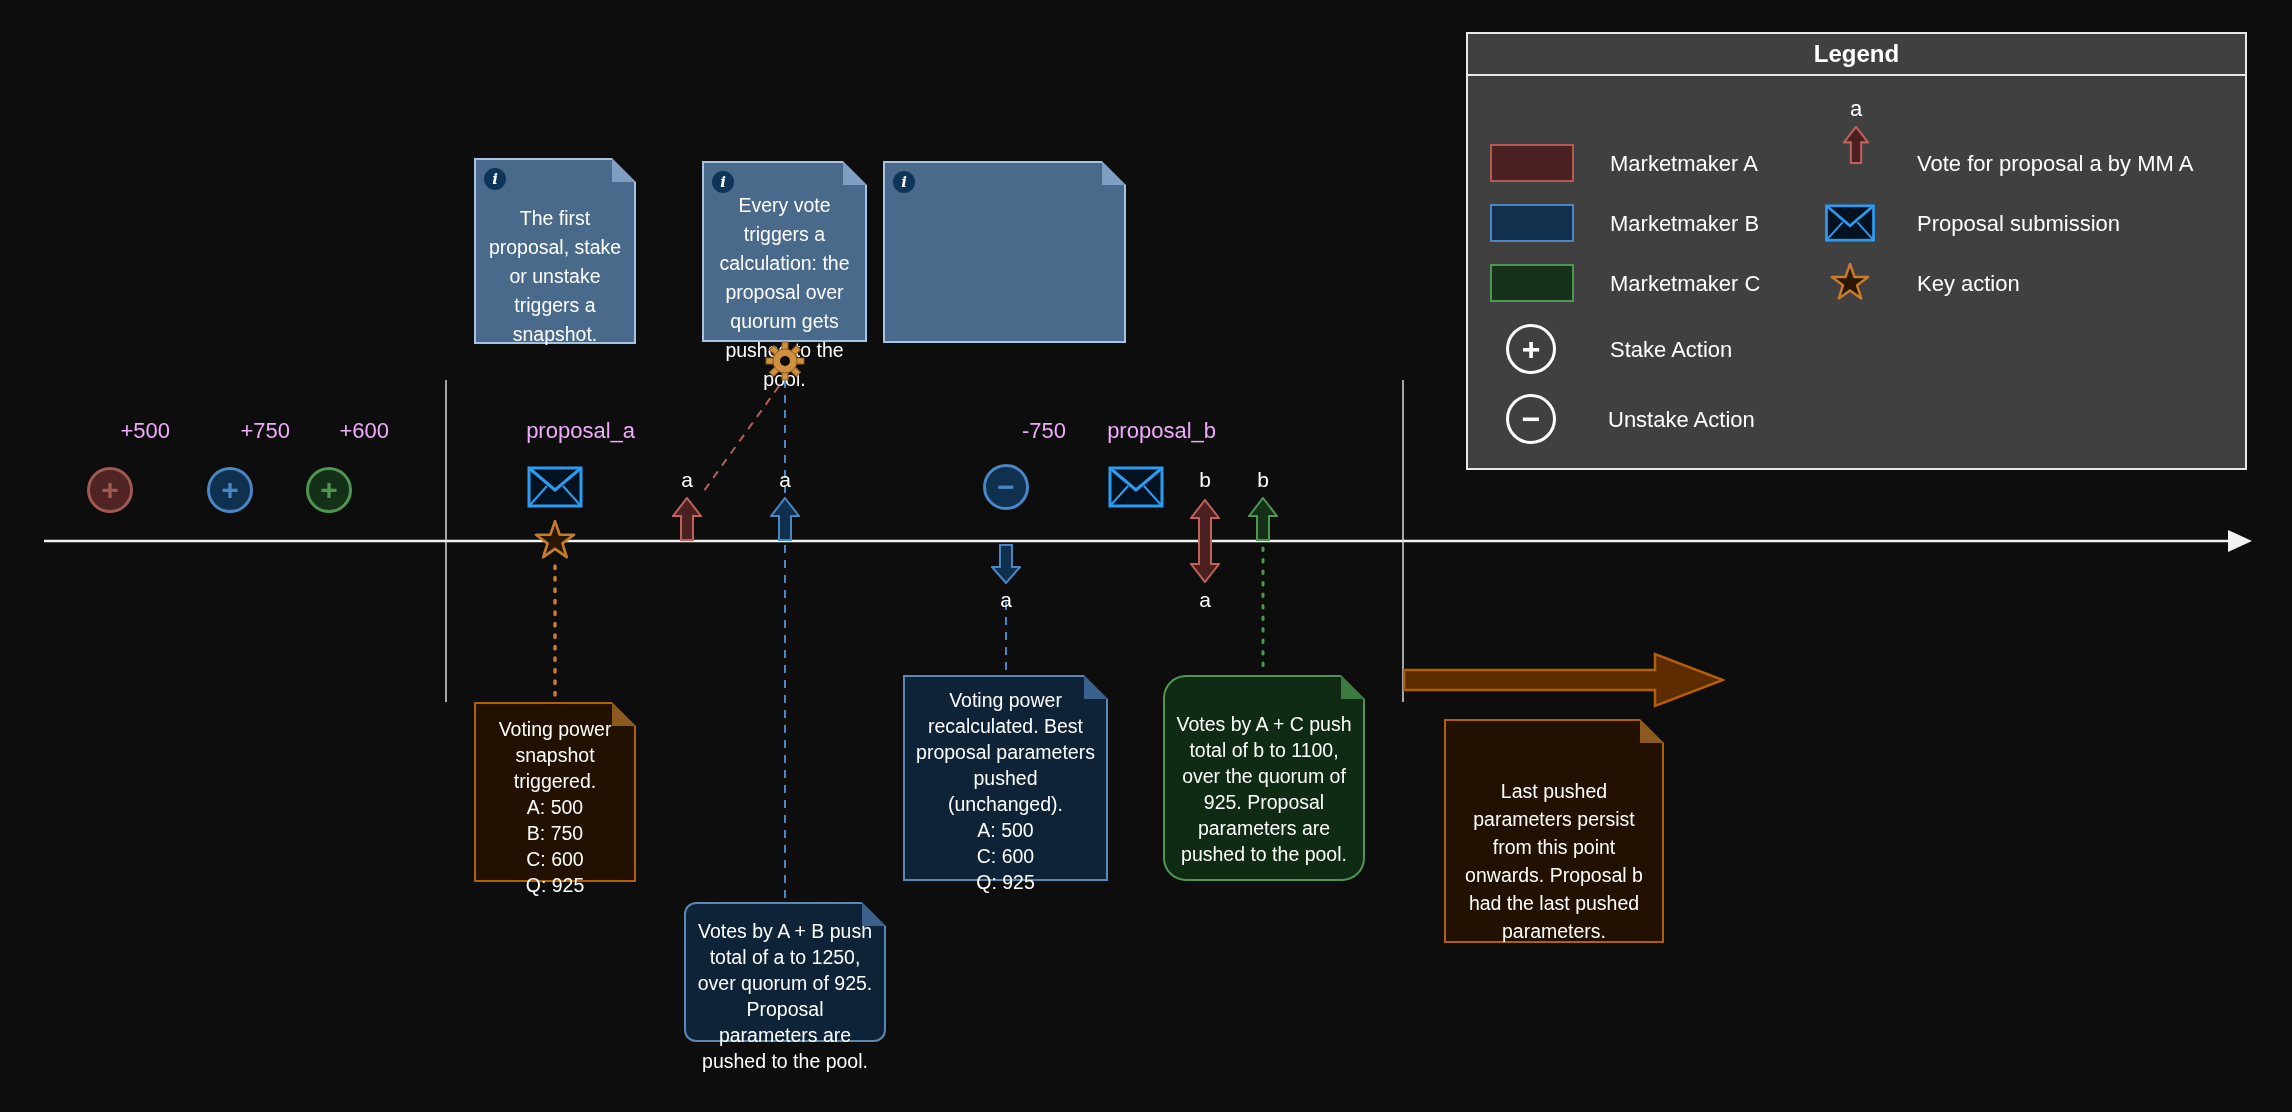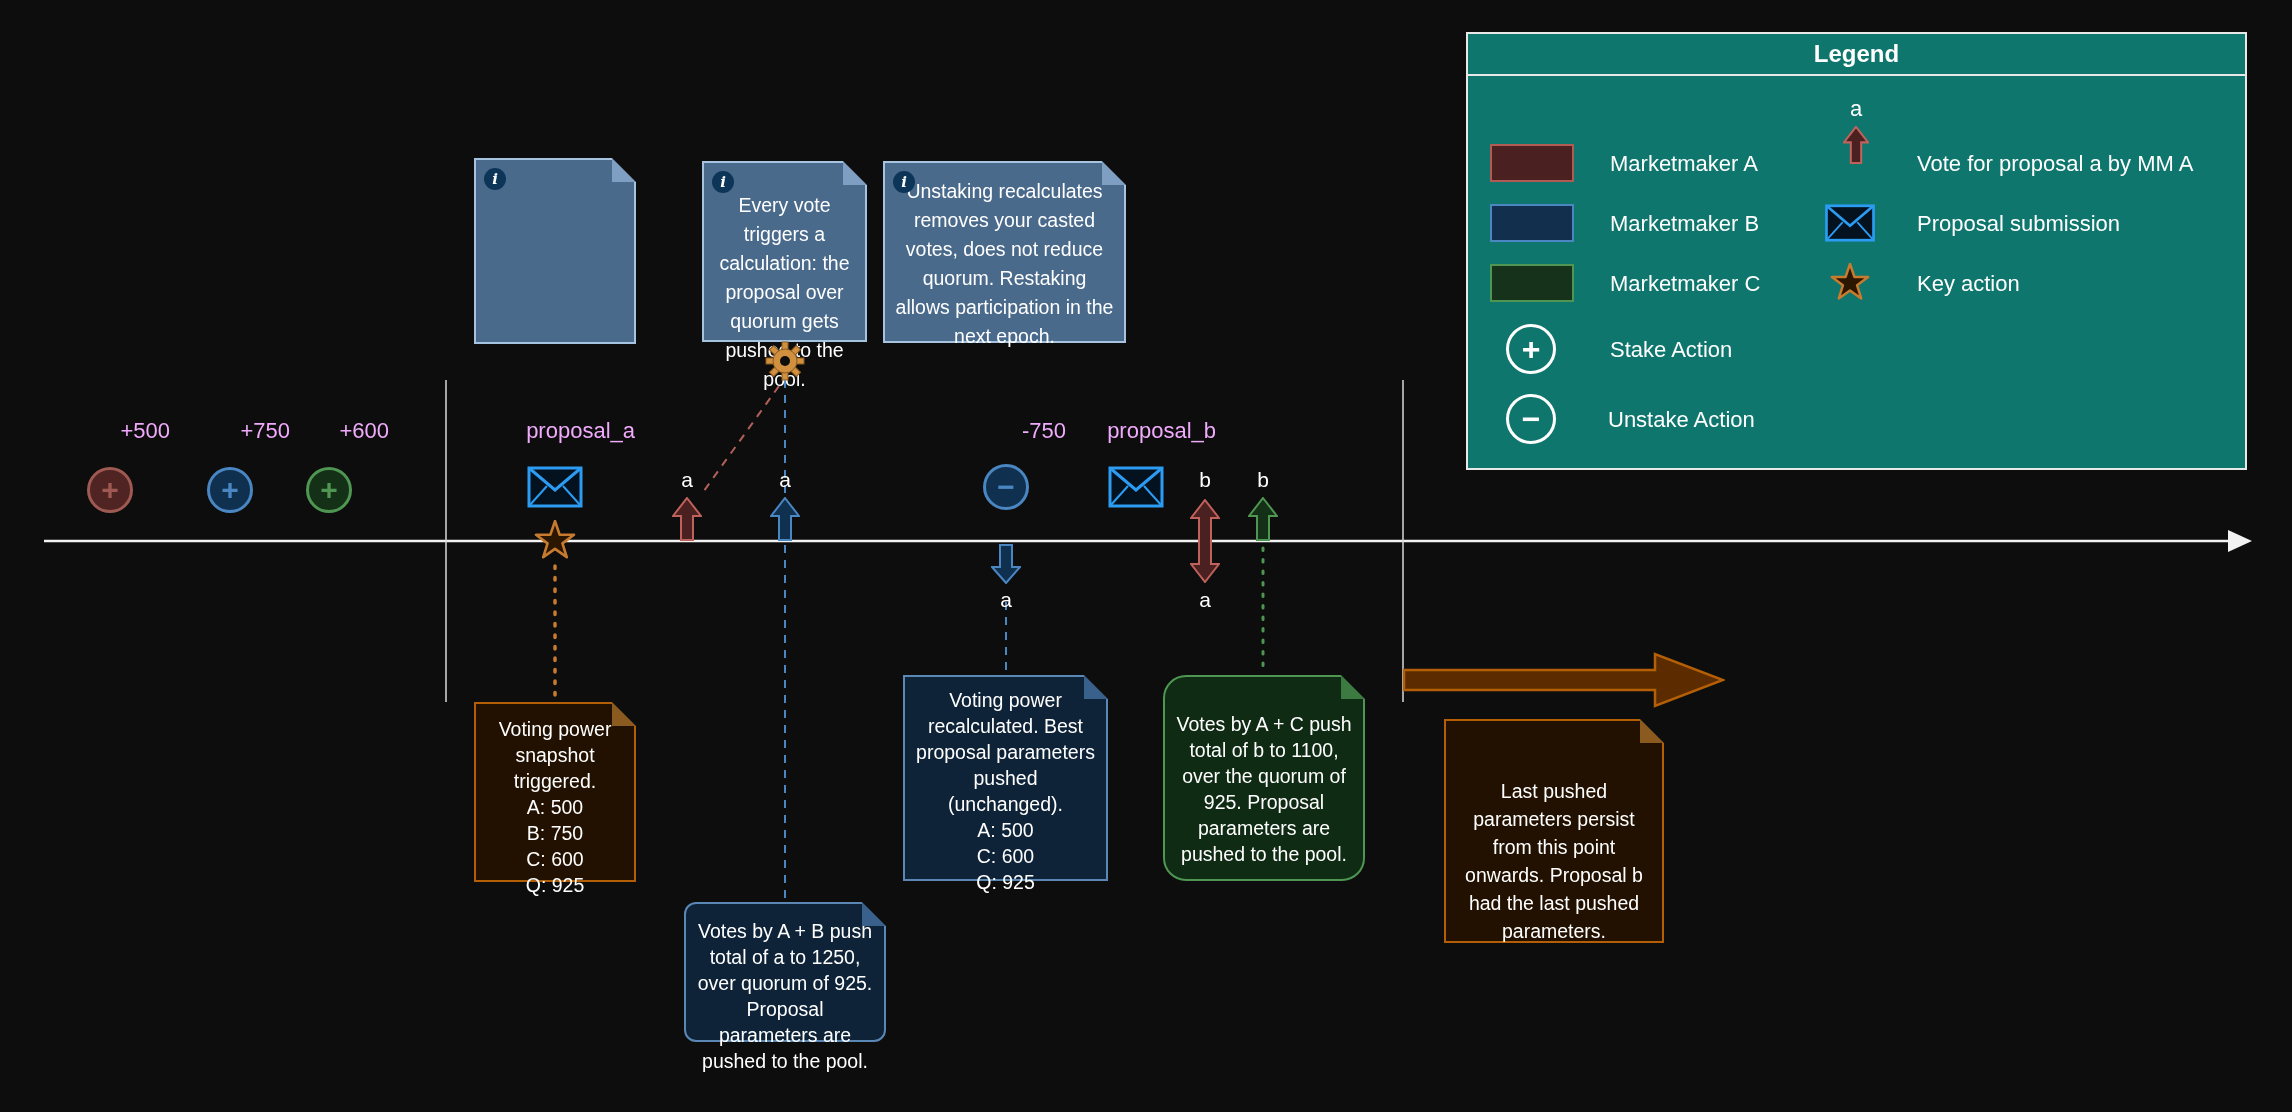--- a/index.html
+++ b/index.html
@@ -42,21 +42,21 @@
   .note.greenbox::before { border-color:transparent #0d0d0d #3c7a42 transparent; }
 
   .info-badge {
     position:absolute; top:8px; left:8px; width:22px; height:22px; border-radius:50%;
     background:#0d3558; color:#fff; font-family:"DejaVu Serif", serif; font-style:italic;
     font-weight:bold; font-size:15px; display:flex; align-items:center; justify-content:center;
   }
 
   
   #legend { position:absolute; left:1466px; top:32px; width:781px; height:438px;
-    background:#0f766e; border:2px solid #e8e8e8; }
+    background:#404040; border:2px solid #e8e8e8; }
   #legend .title { height:42px; border-bottom:2px solid #e8e8e8; display:flex;
     align-items:center; justify-content:center; font-size:24px; font-weight:bold; }
   .swatch { position:absolute; left:22px; width:84px; height:38px; border:2.5px solid; }
   .sw-a { background:#4a2020; border-color:#b25b55; }
   .sw-b { background:#12304e; border-color:#4a86c2; }
   .sw-c { background:#16321a; border-color:#4e9652; }
   .leg-lbl { position:absolute; font-size:22px; color:#fff; }
 </style>
 </head>
 <body>
@@ -95,32 +95,32 @@
     <path d="M2,40 L20,20 M54,40 L36,20" fill="none" stroke="#2b9cf2" stroke-width="2"></path>
   </svg>
   <svg class="abs" width="42" height="42" viewBox="0 0 40 40" style="left:534px;top:520px;">
     <polygon points="20,1 24.4,13.9 38.1,14.1 27.1,22.3 31.2,35.4 20,27.5 8.8,35.4 12.9,22.3 1.9,14.1 15.6,13.9" fill="#2b1600" stroke="#c77b2e" stroke-width="2.5" stroke-linejoin="round"></polygon>
   </svg>
 
   <div class="note info" style="left:474px;top:158px;width:162px;height:186px;padding:44px 8px 8px;">
     <span class="info-badge">
         <span>i</span>
       </span>
+    <div>The first proposal, stake or unstake triggers a snapshot.</div>
   </div>
   <div class="note info" style="left:702px;top:161px;width:165px;height:181px;padding:28px 8px 6px;">
     <span class="info-badge">
         <span>i</span>
       </span>
     <div>Every vote triggers a calculation: the proposal over quorum gets pushed to the pool.</div>
   </div>
   <div class="note info" style="left:883px;top:161px;width:243px;height:182px;padding:14px 10px 6px;">
     <span class="info-badge">
         <span>i</span>
       </span>
-    <div>Unstaking recalculates removes your casted votes, does not reduce quorum. Restaking allows participation in the next epoch.</div>
   </div>
 
   <svg class="abs" width="42" height="42" style="left:764px;top:340px;">
     <g fill="#d1903f" stroke="#8a5a1e" stroke-width="1">
       <rect x="18" y="2" width="6" height="9" transform="rotate(0 21 21)"></rect>
       <rect x="18" y="2" width="6" height="9" transform="rotate(45 21 21)"></rect>
       <rect x="18" y="2" width="6" height="9" transform="rotate(90 21 21)"></rect>
       <rect x="18" y="2" width="6" height="9" transform="rotate(135 21 21)"></rect>
       <rect x="18" y="2" width="6" height="9" transform="rotate(180 21 21)"></rect>
       <rect x="18" y="2" width="6" height="9" transform="rotate(225 21 21)"></rect>

